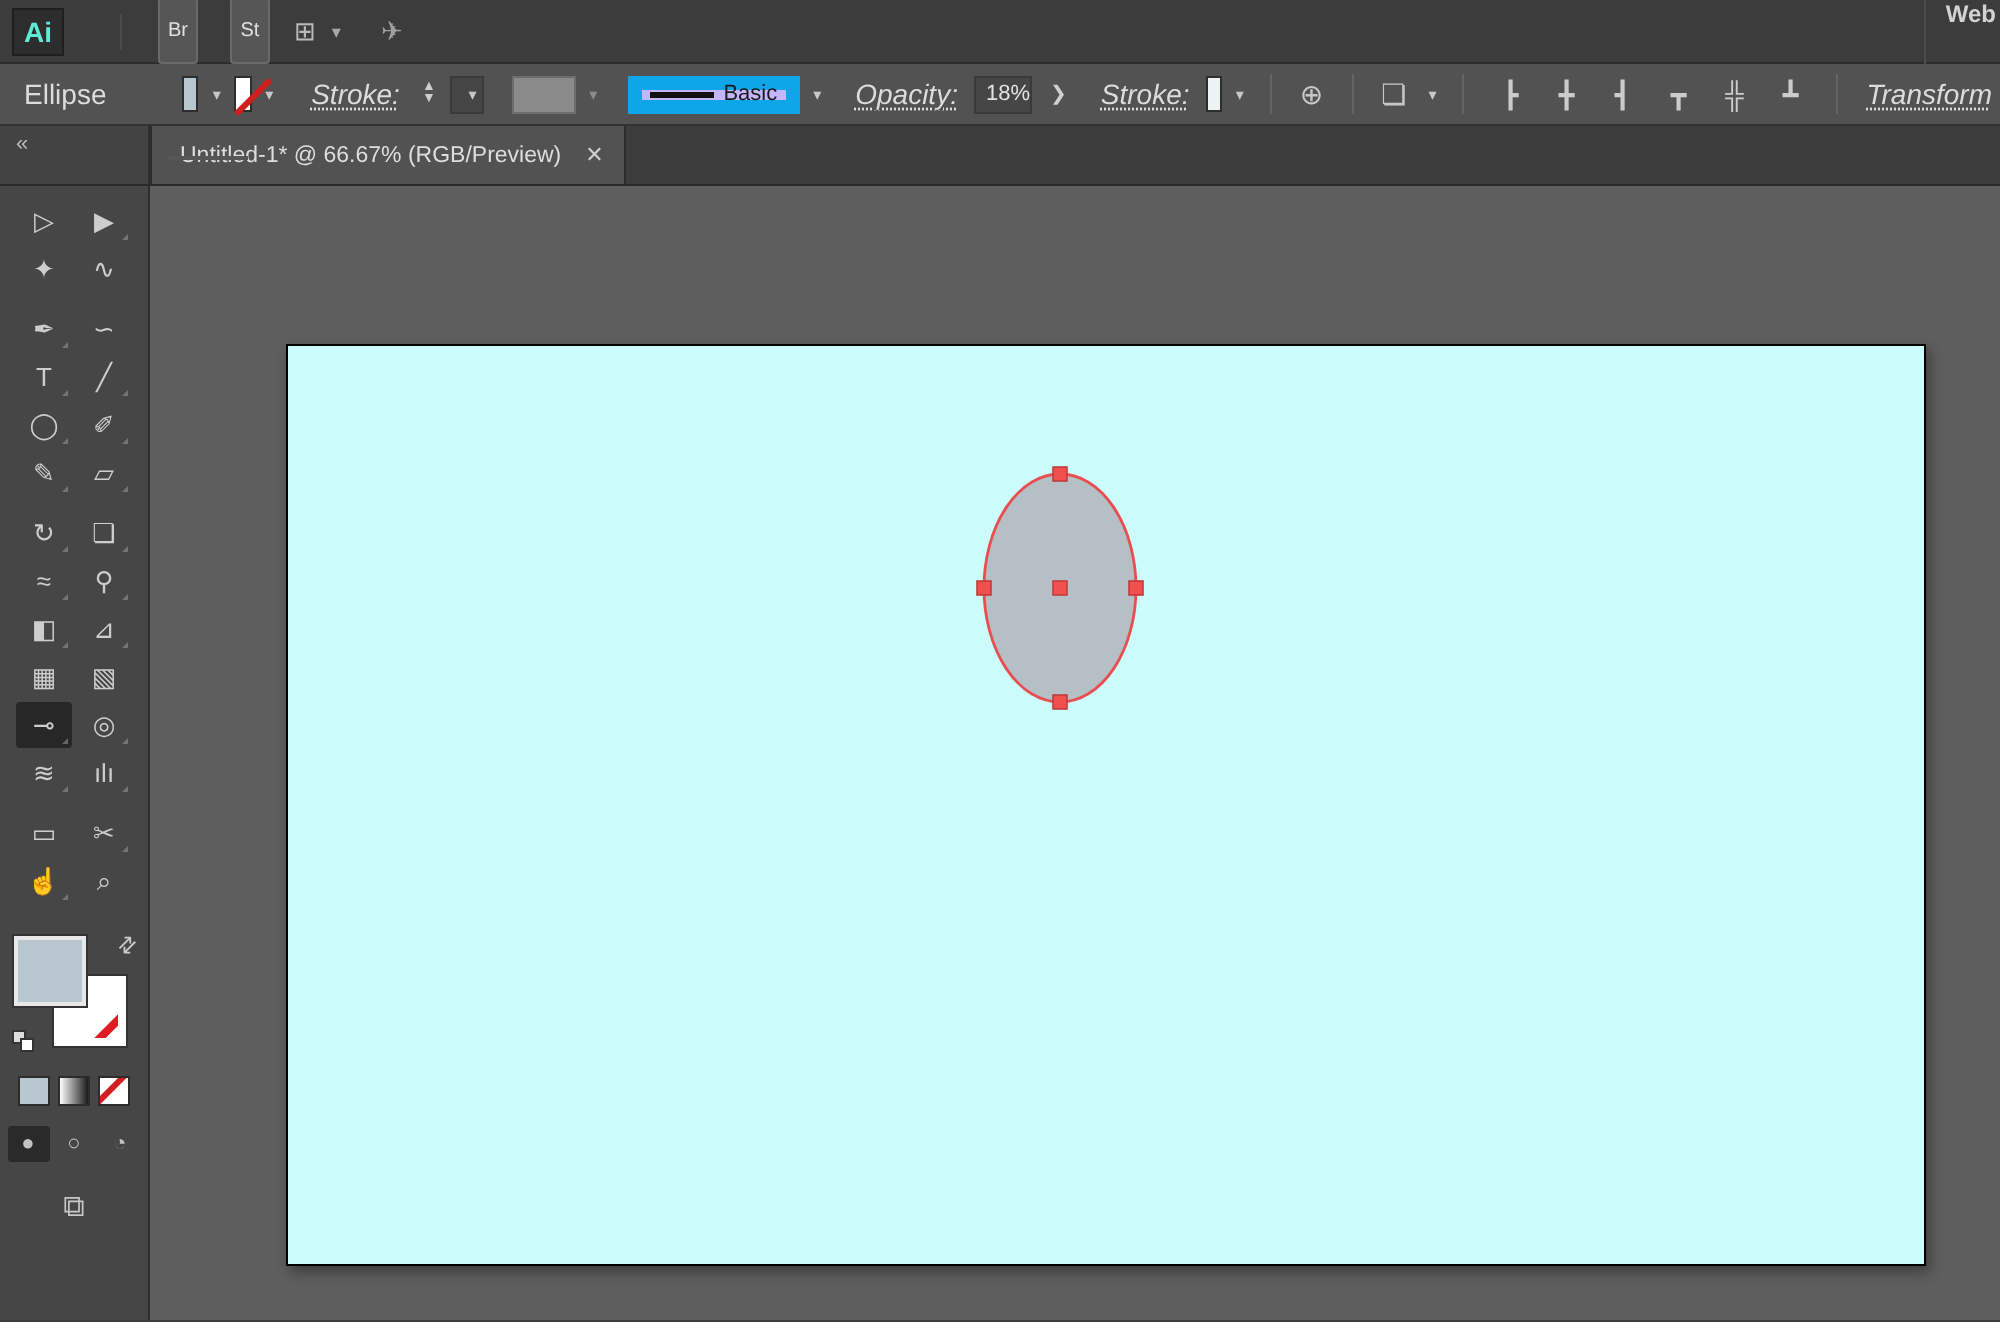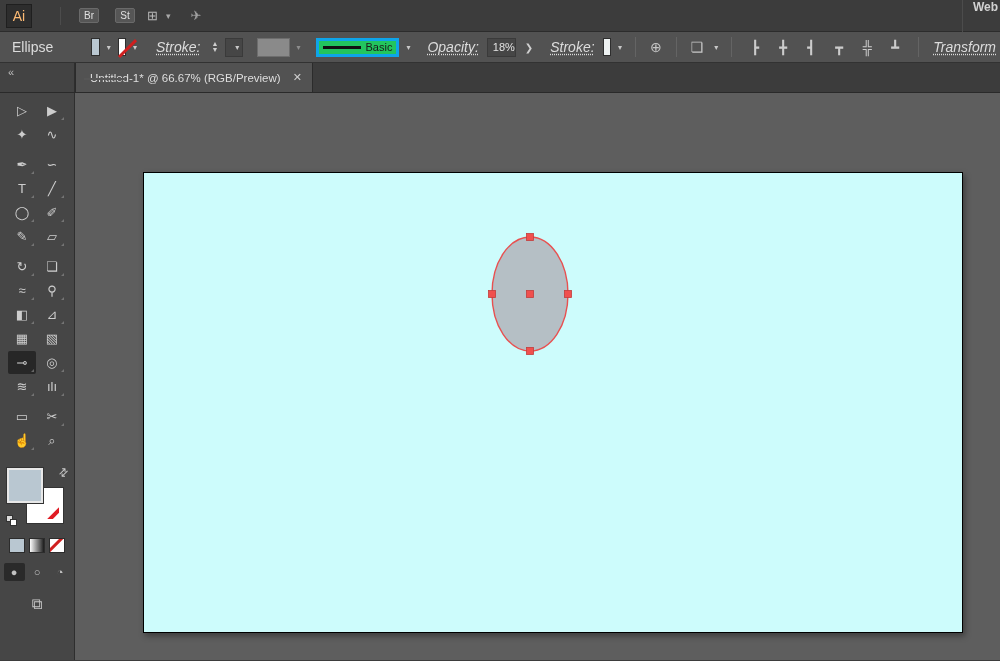--- a/index.html
+++ b/index.html
@@ -10,28 +10,28 @@
     color:#d2d2d2;
     font-size:12px;
     -webkit-font-smoothing:antialiased;
   }
   
   .menubar {
     height:32px; background:#3c3c3c; display:flex; align-items:center;
     border-bottom:1px solid #2c2c2c; padding-left:6px; position:relative;
   }
   .ai-logo {
-    width:26px; height:24px; background:#2d2d2d; color:#fdba74;
-    font-weight:normal; font-size:14px; display:flex; align-items:center;
+    width:26px; height:24px; background:#2d2d2d; color:#5eead4;
+    font-weight:bold; font-size:14px; display:flex; align-items:center;
     justify-content:center; margin-right:18px; border:1px solid #1f1f1f;
   }
   .menu-item { padding:0 13px; height:32px; display:flex; align-items:center; color:#d6d6d6; cursor:default; }
   .mb-sep { width:1px; height:18px; background:#2a2a2a; border-right:1px solid #4c4c4c; margin:0 10px; }
   .sq-btn {
-    width:20px; height:15px; background:#565656; border:1px solid #6a6a6a;
+    width:20px; height:33px; background:#565656; border:1px solid #6a6a6a;
     color:#e0e0e0; font-size:10px; display:flex; align-items:center;
     justify-content:center; border-radius:2px; margin:0 8px;
   }
   .mb-icon { color:#b9b9b9; font-size:13px; margin:0 4px; }
   .mb-chev { color:#a8a8a8; font-size:9px; margin:0 4px; }
   .workspace-right { position:absolute; right:0; top:0; height:32px; display:flex; align-items:flex-start; border-left:1px solid #4c4c4c; padding:0 2px 0 10px;font-weight:bold; }
   
   .controlbar {
     height:31px; background:#525252; border-bottom:1px solid #323232;
     display:flex; align-items:center; padding-left:8px; gap:4px; position:relative;
@@ -40,21 +40,21 @@
   .cb-link { text-decoration:underline; text-decoration-style:dotted; text-underline-offset:2px;font-style:italic; }
   .swatch { width:18px; height:18px; border:1px solid #2e2e2e; position:relative; background:#fff; }
   .swatch.none::after {
     content:""; position:absolute; left:-1px; top:-1px; width:24px; height:2.5px;
     background:#d01f1f; transform:rotate(-45deg); transform-origin:left top; top:17px;
   }
   .chev { color:#c8c8c8; font-size:8px; padding:0 3px; }
   .stepper { display:flex; flex-direction:column; color:#cfcfcf; font-size:7px; line-height:6px; padding:0 3px; }
   .dd-dark { width:42px; height:19px; background:#464646; border:1px solid #3a3a3a; display:flex; align-items:center; justify-content:flex-end; }
   .profile-box { width:78px; height:19px; background:#8a8a8a; border:1px solid #6d6d6d; }
-  .brush-dd { width:86px; height:19px; background:#22c55e; border:3px solid #0ea5e9; display:flex; align-items:center; color:#1a1a1a; font-size:11px; padding:0 4px; gap:5px; }
+  .brush-dd { width:86px; height:19px; background:#c4b5fd; border:7px solid #0ea5e9; display:flex; align-items:center; color:#1a1a1a; font-size:11px; padding:0 4px; gap:5px; }
   .brush-line { width:38px; height:3px; background:#111; }
   .opacity-field { width:46px; height:19px; background:#464646; border:1px solid #3a3a3a; color:#e2e2e2; font-size:11px; display:flex; align-items:center; padding-left:5px; }
   .arrow-btn { color:#d0d0d0; font-size:10px; padding:0 5px; }
   .style-swatch { width:18px; height:18px; background:#eef2f2; border:1px solid #2e2e2e; }
   .cb-sep { width:1px; height:20px; background:#3c3c3c; border-right:1px solid #646464; margin:0 6px; }
   .cb-icon { color:#c6c6c6; font-size:14px; padding:0 4px; }
   .align-icon { color:#cccccc; font-size:13px; width:26px; text-align:center; }
   
   .tabstrip { height:30px; background:#3c3c3c; border-bottom:1px solid #2a2a2a; display:flex; align-items:stretch; position:relative; }
   .panel-collapse { width:75px; display:flex; align-items:flex-start; padding:3px 0 0 8px; color:#bdbdbd; font-size:11px; background:#434343; border-right:1px solid #2e2e2e; }

